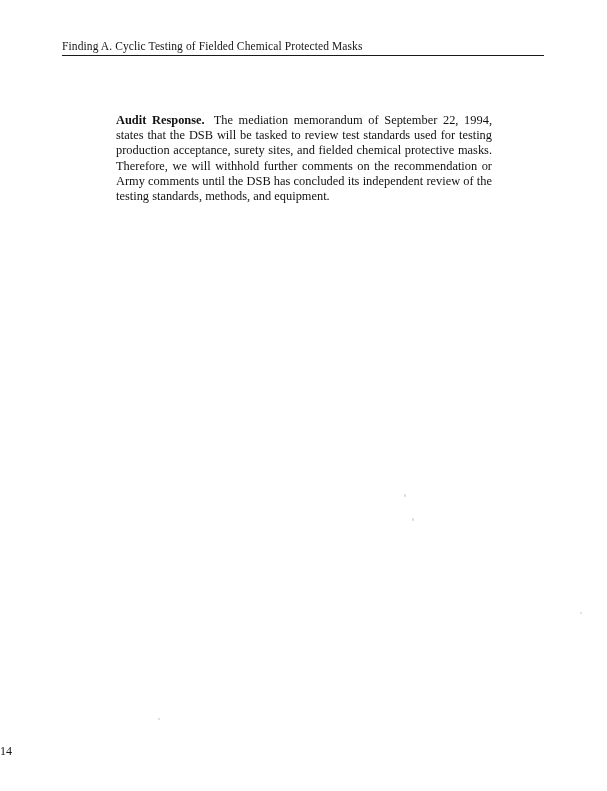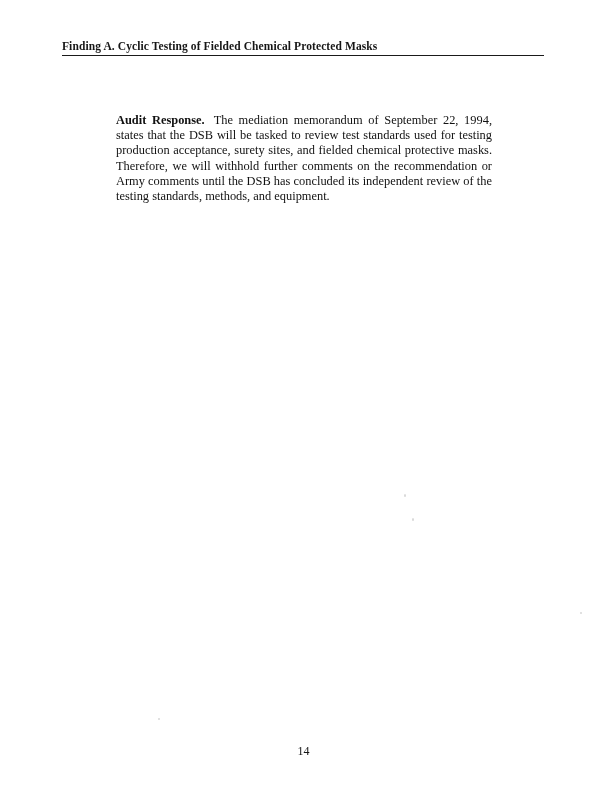--- a/index.html
+++ b/index.html
@@ -25,21 +25,21 @@
   }
   .header {
     position: absolute;
     left: 62px;
     top: 40px;
     width: 482px;
   }
   .header-title {
     font-family: "Liberation Serif", serif;
     font-size: 11.5px;
-    font-weight: bold;
+    font-weight: normal;
     letter-spacing: 0.1px;
     color: #161616;
     white-space: nowrap;
   }
   .header-rule {
     margin-top: 3px;
     border-bottom: 1.4px solid #1a1a1a;
     width: 482px;
   }
   .body-block {
@@ -62,21 +62,21 @@
   }
   .para .lead-gap {
     display: inline-block;
     width: 9px;
   }
   .page-number {
     position: absolute;
     left: 0;
     top: 744px;
     width: 607px;
-    text-align: center;
+    text-align: left;
     font-family: "Liberation Serif", serif;
     font-size: 12px;
     color: #141414;
   }
   
   .speck {
     position: absolute;
     background: #c9c9c9;
     border-radius: 50%;
     opacity: 0.75;

